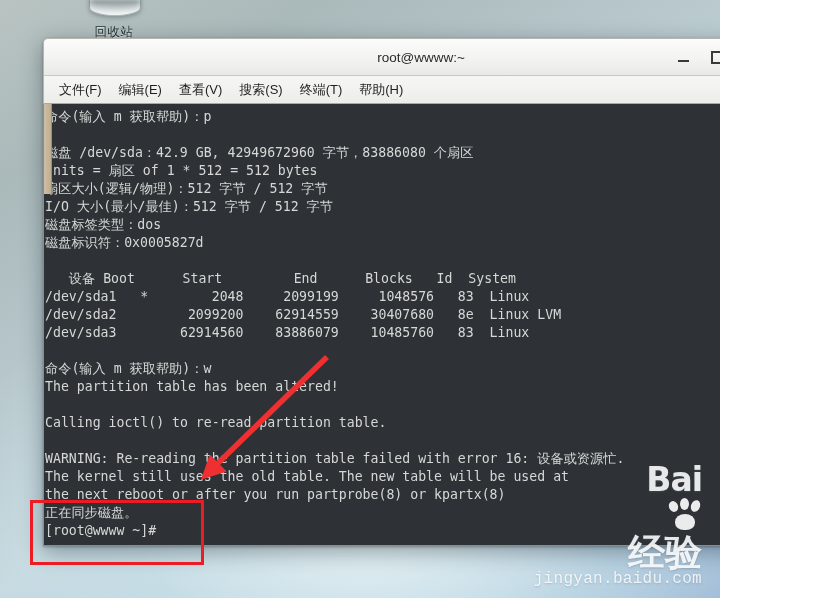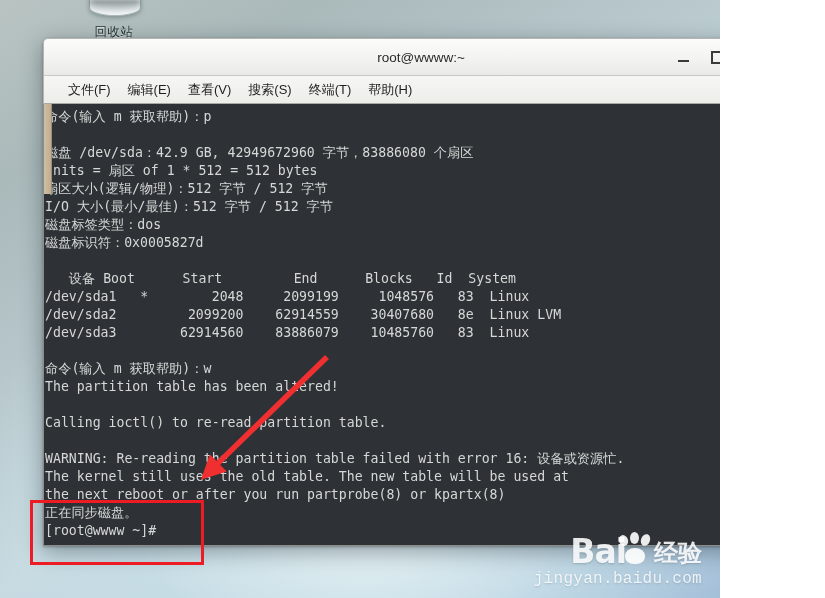--- a/index.html
+++ b/index.html
@@ -109,21 +109,21 @@
 
   #menu-bar {
     flex: 0 0 27px;
     height: 27px;
     background: linear-gradient(180deg, #f6f6f4 0%, #ededea 100%);
     border-left: 1px solid #b6b6b0;
     border-right: 1px solid #b6b6b0;
     border-bottom: 1px solid #a9a9a4;
     display: flex;
     align-items: center;
-    padding-left: 16px;
+    padding-left: 7px;
     gap: 1px;
   }
   .menu-item {
     font-size: 13px;
     color: #1f1f1f;
     padding: 3px 8px;
     white-space: nowrap;
     cursor: default;
   }
 
@@ -200,20 +200,21 @@
     right: 18px; bottom: 10px;
     text-align: right;
     pointer-events: none;
     user-select: none;
   }
   #wm-main {
     display: flex;
     align-items: flex-end;
     justify-content: flex-end;
     gap: 2px;
+    flex-direction: column;
   }
   #wm-baidu {
     font-size: 33px;
     font-weight: bold;
     color: rgba(255,255,255,0.88);
     font-family: "DejaVu Sans", sans-serif;
     letter-spacing: -1px;
     line-height: 34px;
     text-shadow: 0 1px 2px rgba(90,110,125,0.35);
   }
@@ -226,21 +227,21 @@
     position: absolute;
     display: block;
     background: rgba(255,255,255,0.9);
     border-radius: 50%;
   }
   #wm-paw i:nth-child(1) { width: 9px; height: 11px; left: 3px;  top: 2px; transform: rotate(-22deg); }
   #wm-paw i:nth-child(2) { width: 9px; height: 12px; left: 14px; top: -1px; }
   #wm-paw i:nth-child(3) { width: 9px; height: 12px; left: 25px; top: 1px; transform: rotate(20deg); }
   #wm-paw i:nth-child(4) { width: 20px; height: 16px; left: 9px; top: 15px; border-radius: 50% 50% 45% 45%; }
   #wm-cn {
-    font-size: 24px;
+    font-size: 37px;
     font-weight: bold;
     color: rgba(255,255,255,0.88);
     line-height: 32px;
     letter-spacing: 0px;
     text-shadow: 0 1px 2px rgba(90,110,125,0.35);
   }
   #wm-url {
     font-size: 16px;
     color: rgba(255,255,255,0.82);
     margin-top: 1px;

